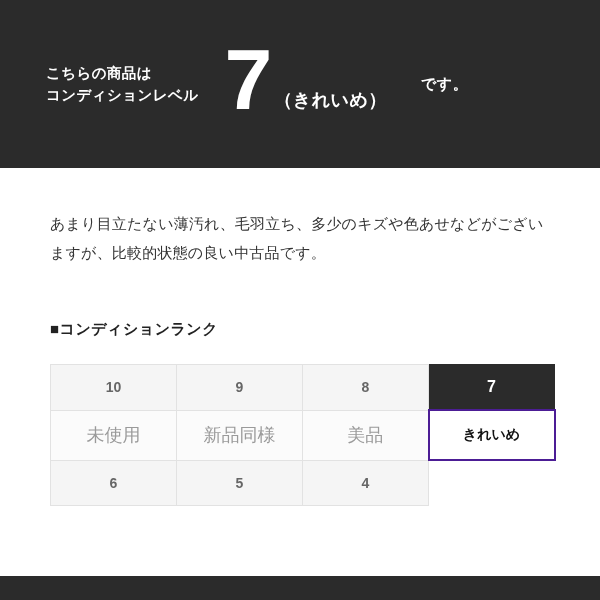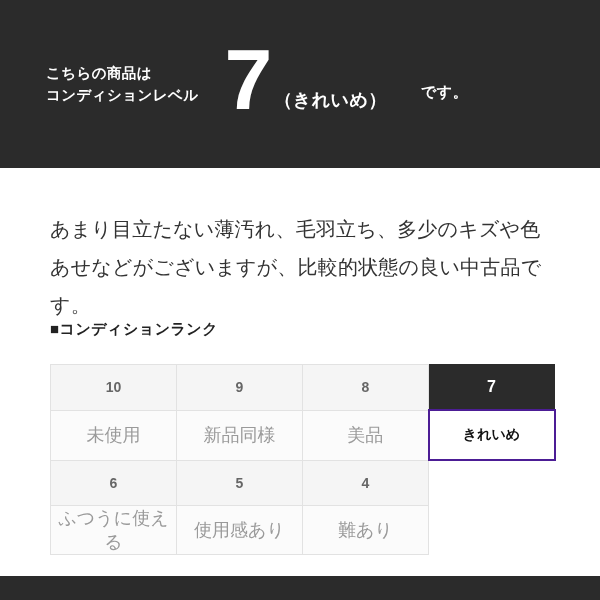--- a/index.html
+++ b/index.html
@@ -68,21 +68,21 @@
     color: #ffffff;
     position: relative;
     top: 16px;
     letter-spacing: 0.5px;
   }
   .header-suffix {
     font-size: 15px;
     font-weight: bold;
     color: #ffffff;
     position: relative;
-    top: 8px;
+    top: 0;
     margin-left: 34px;
     letter-spacing: 0.5px;
   }
 
   
   .body-card {
     position: absolute;
     left: 0;
     top: 168px;
     width: 600px;
@@ -97,21 +97,21 @@
     width: 600px;
     height: 24px;
     background: #2b2b2b;
   }
 
   .description {
     position: absolute;
     left: 50px;
     top: 42px;
     width: 500px;
-    font-size: 20px;
+    font-size: 15px;
     line-height: 1.9;
     color: #333333;
     letter-spacing: 0.2px;
   }
 
   .section-title {
     position: absolute;
     left: 50px;
     top: 152px;
     font-size: 15px;
@@ -207,26 +207,20 @@
           <td class="lbl active">きれいめ</td>
         </tr>
 
         <tr>
           <td class="num">6</td>
           <td class="num">5</td>
           <td class="num">4</td>
           <td class="empty"></td>
         </tr>
 
-        <tr>
-          <td class="lbl">ふつうに使える</td>
-          <td class="lbl">使用感あり</td>
-          <td class="lbl">難あり</td>
-          <td class="empty"></td>
-        </tr>
       </tbody>
     </table>
 
   </div>
 
   <div class="footer-strip"></div>
 
 </div>
 
 </body></html>

